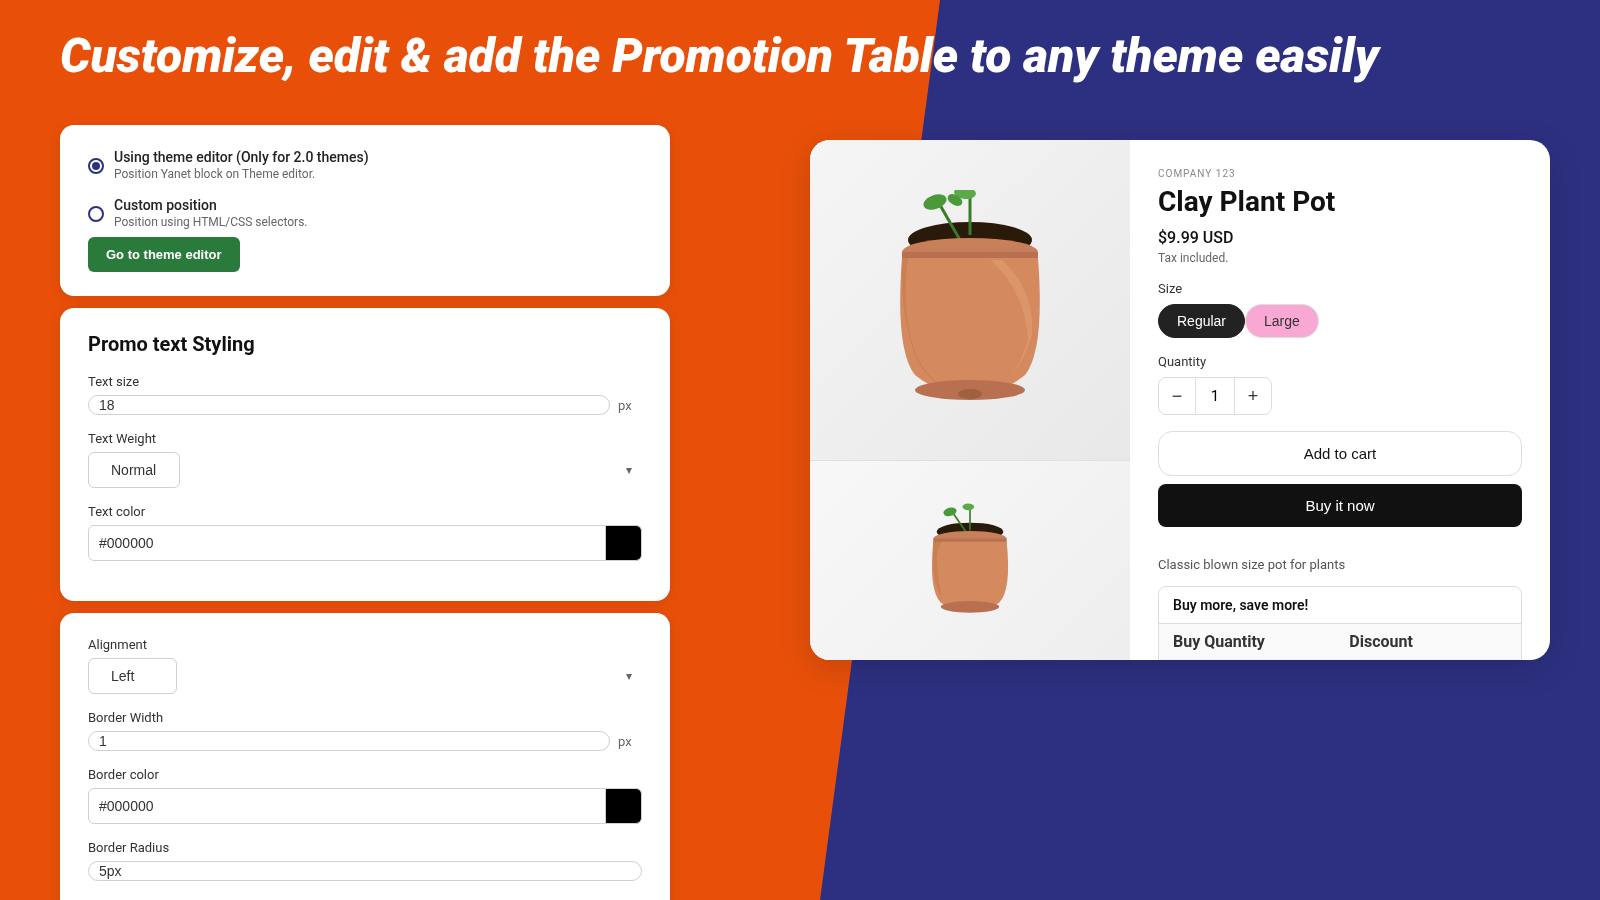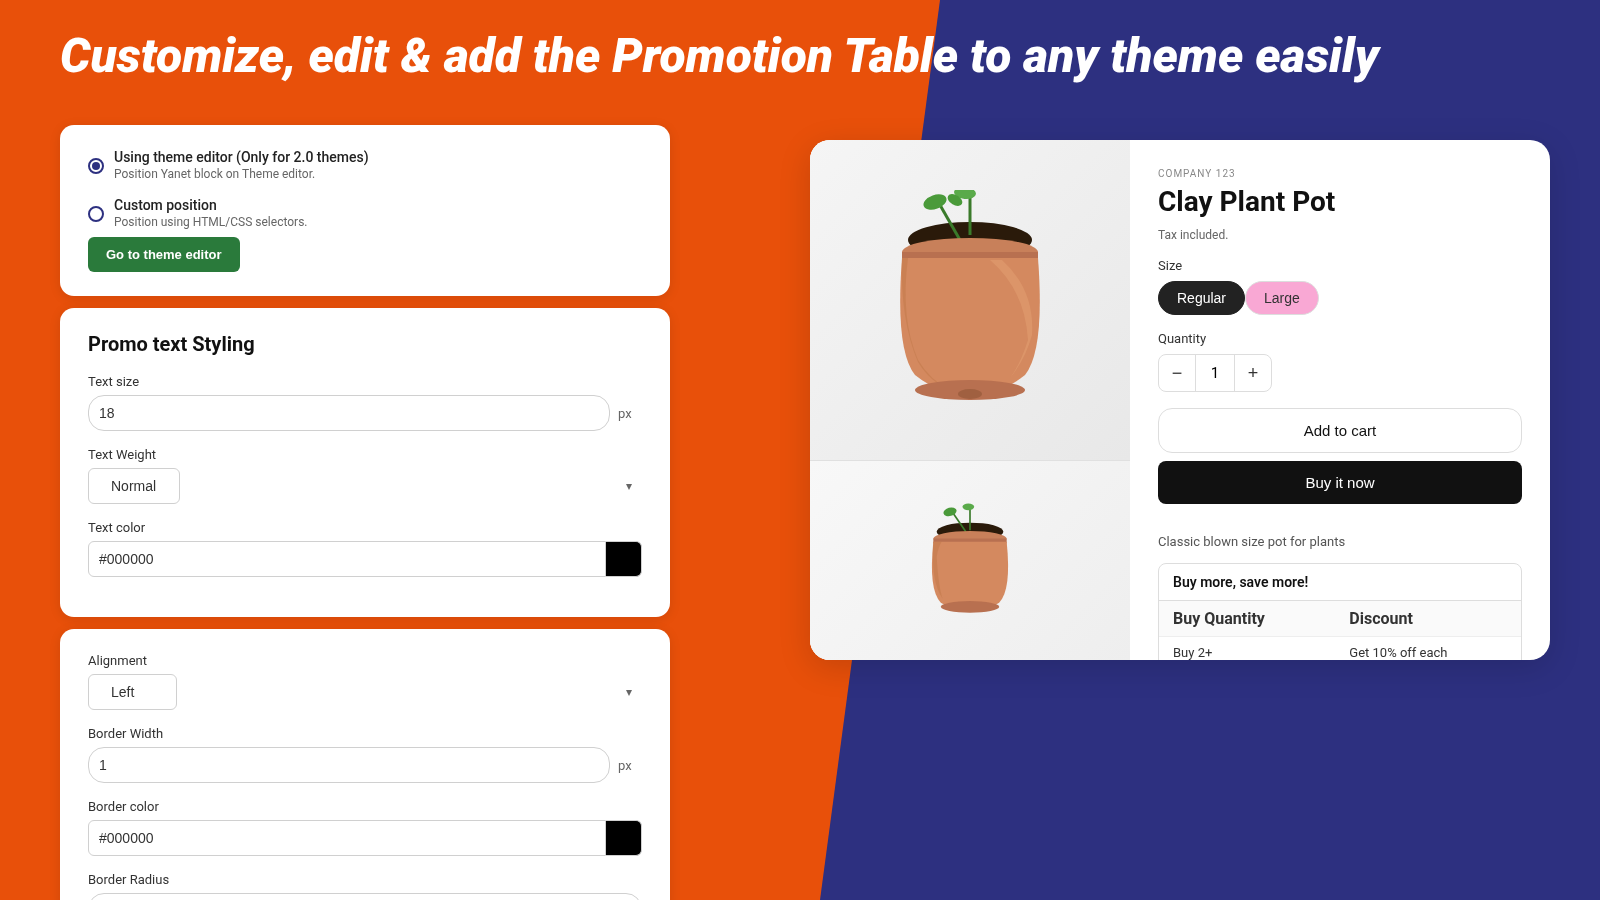--- a/index.html
+++ b/index.html
@@ -132,21 +132,21 @@
       color: #333;
       margin-bottom: 6px;
       font-weight: 400;
     }
     .input-row {
       display: flex;
       align-items: center;
     }
     .text-input {
       flex: 1;
-      height: 36px;
+      height: 20px;
       border: 1px solid #d0d0d0;
       border-radius: 16px;
       padding: 0 10px;
       font-size: 14px;
       color: #333;
       outline: none;
     }
     .px-label {
       font-size: 13px;
       color: #666;
@@ -567,20 +567,21 @@
           <path d="M16 42 Q10 100 25 115 Q40 125 60 125 Q80 125 95 115 Q110 100 104 42 Z" fill="#d4895f"></path>
           <path d="M16 42 Q13 90 27 110 Q22 95 20 60 Q22 48 26 42 Z" fill="#c07848" opacity="0.5"></path>
           <ellipse cx="60" cy="120" rx="35" ry="7" fill="#b87050"></ellipse>
         </svg>
       </div>
     </div>
 
     <div class="product-info">
       <div class="company-name">COMPANY 123</div>
       <div class="product-title">Clay Plant Pot</div>
+      <div class="product-price">$9.99 USD</div>
       <div class="tax-info">Tax included.</div>
 
       <div class="size-label">Size</div>
       <div class="size-options">
         <button class="size-btn active">Regular</button>
         <button class="size-btn inactive">Large</button>
       </div>
 
       <div class="qty-label">Quantity</div>
       <div class="qty-control">

